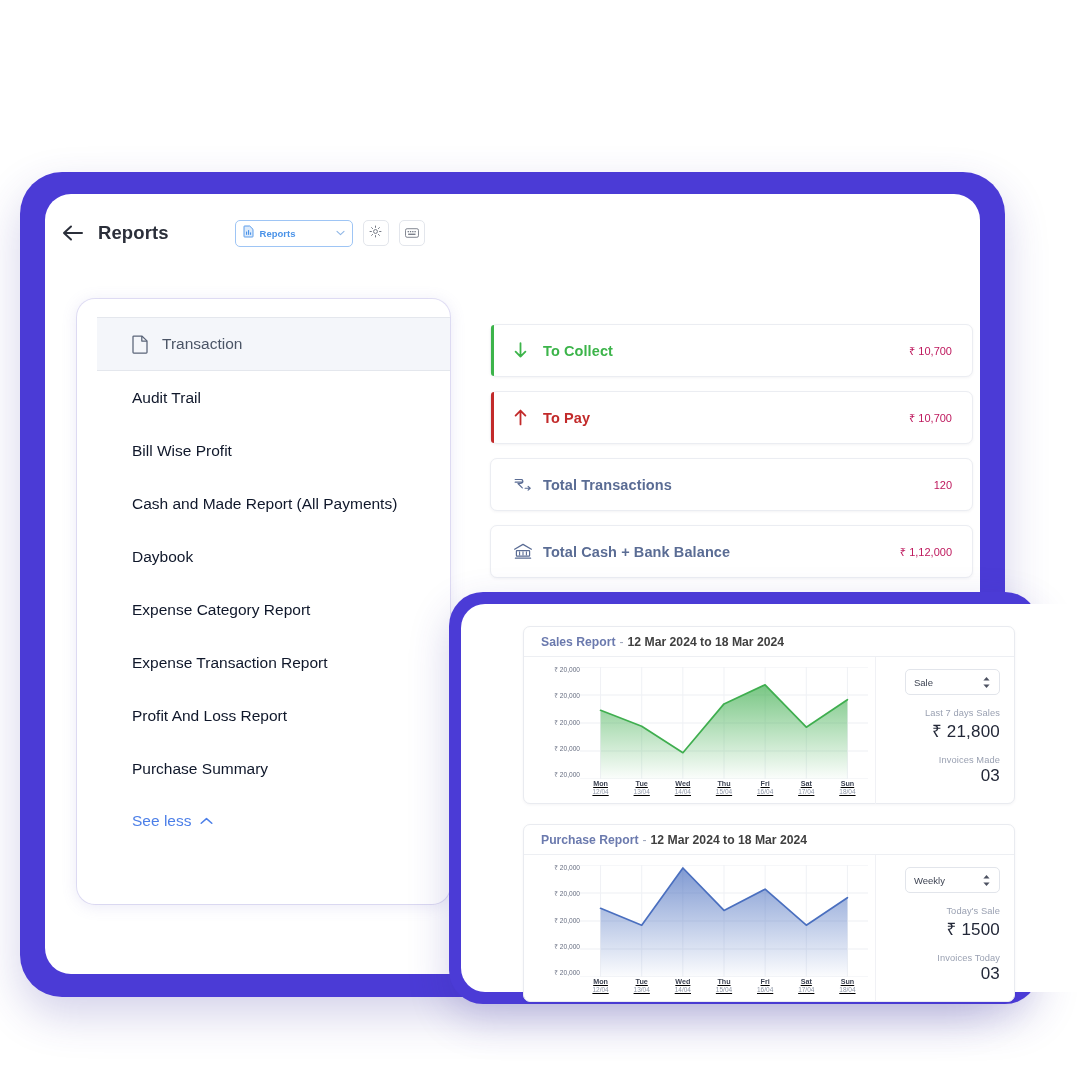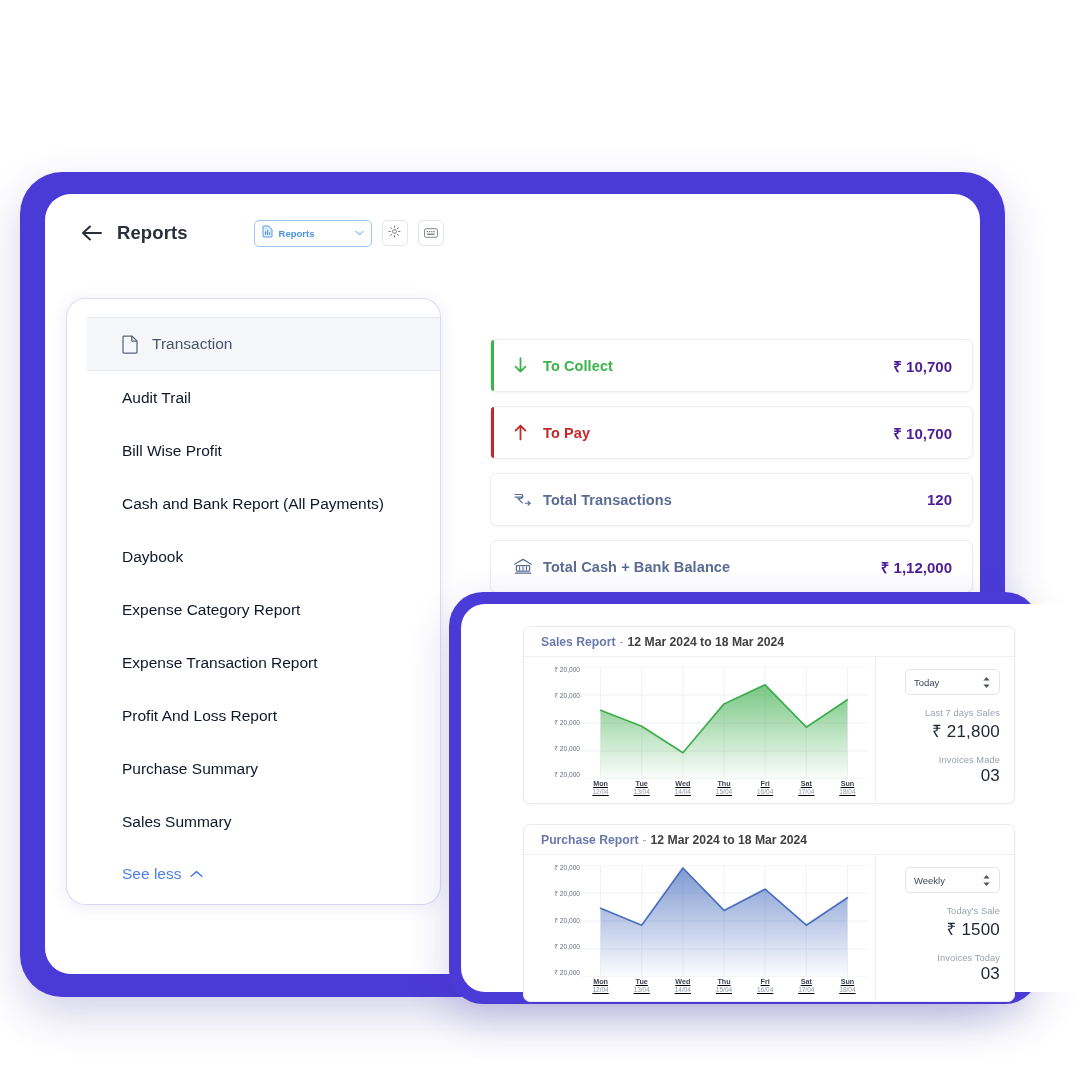--- a/index.html
+++ b/index.html
@@ -26,21 +26,21 @@
     width: 935px; height: 780px;
     background: #ffffff;
     border-radius: 26px;
   }
 
   
   .app-header {
     position: absolute; left: 0; top: 0;
     width: 830px; height: 78px;
     display: flex; align-items: center;
-    padding: 0 34px;
+    padding: 0 15px;
   }
   .back-arrow {
     width: 26px; height: 26px;
     display: flex; align-items: center; justify-content: center;
     color: #2B2F3A; margin-right: 12px;
   }
   .page-title {
     font-size: 18.5px; font-weight: 600; color: #2B2F3A;
     letter-spacing: .1px;
   }
@@ -60,21 +60,21 @@
     width: 26px; height: 26px;
     border: 1px solid #E3E6EC; border-radius: 5px;
     background: #fff;
     display: flex; align-items: center; justify-content: center;
     color: #717682;
   }
 
   
   .list-card {
     position: absolute;
-    left: 22px; top: 105px;
+    left: 32px; top: 105px;
     width: 373px; height: 605px;
     background: #ffffff;
     border-radius: 18px;
     box-shadow: 0 2px 16px rgba(120,110,200,0.16), 0 0 0 1px rgba(226,224,245,0.9);
   }
   .list-scroll { padding: 18px 0 0 0; }
   .list-item {
     height: 53px;
     display: flex; align-items: center;
     padding: 0 0 0 55px;
@@ -92,21 +92,21 @@
   }
   .list-item.active .doc-ico { margin-right: 14px; color: #5A6478; display:flex; }
   .see-less {
     display: flex; align-items: center; gap: 9px;
     padding-left: 55px; height: 44px; margin-top: 4px;
     color: #4C7FE8; font-size: 15.5px;
   }
   .see-less .up-chev { font-size: 12px; }
 
   
-  .summary { position: absolute; left: 445px; top: 145px; width: 483px; }
+  .summary { position: absolute; left: 445px; top: 130px; width: 483px; }
   .sum-card {
     position: relative;
     height: 53px;
     background: #fff;
     border: 1px solid #EBEDF2;
     border-radius: 7px;
     display: flex; align-items: center;
     padding: 0 20px 0 22px;
     margin-bottom: 14px;
     box-shadow: 0 1px 3px rgba(30,40,80,0.055);
@@ -116,21 +116,21 @@
     border-radius: 7px 0 0 7px;
   }
   .sum-card .sc-icon {
     width: 24px; display: flex; align-items: center; justify-content: flex-start;
     font-size: 17px; font-weight: 700;
   }
   .sum-card .sc-label {
     font-size: 14.5px; font-weight: 700; margin-left: 6px; letter-spacing: .1px;
   }
   .sum-card .sc-value {
-    margin-left: auto; font-size: 15px; font-weight: 700; color: #4c1d95;
+    margin-left: auto; font-size: 11px; font-weight: 400; color: #be185d;
     white-space: nowrap;
   }
 
   
   .float-frame {
     position: absolute;
     left: 449px; top: 592px;
     width: 590px; height: 412px;
     background: #4B3BD6;
     border-radius: 34px;
@@ -270,39 +270,36 @@
             <span>Transaction</span>
           </div>
 
           <div class="list-item">
             <span>Audit Trail</span>
           </div>
           <div class="list-item">
             <span>Bill Wise Profit</span>
           </div>
           <div class="list-item">
-            <span>Cash and Bank Report (All Payments)</span>
+            <span>Cash and Made Report (All Payments)</span>
           </div>
           <div class="list-item">
             <span>Daybook</span>
           </div>
           <div class="list-item">
             <span>Expense Category Report</span>
           </div>
           <div class="list-item">
             <span>Expense Transaction Report</span>
           </div>
           <div class="list-item">
             <span>Profit And Loss Report</span>
           </div>
           <div class="list-item">
             <span>Purchase Summary</span>
-          </div>
-          <div class="list-item">
-            <span>Sales Summary</span>
           </div>
 
           <div class="see-less">
             <span>See less</span>
             <span class="up-chev">
               <svg width="13" height="8" viewBox="0 0 13 8" fill="none">
                 <path d="M1.2 6.3L6.5 1.6L11.8 6.3" stroke="#4C7FE8" stroke-width="1.5" stroke-linecap="round" stroke-linejoin="round"></path>
               </svg>
             </span>
           </div>
@@ -429,21 +426,21 @@
                 </div>
               <div class="xcol">
                   <div class="d">Sun</div>
                   <div class="dt">18/04</div>
                 </div>
             </div>
           </div>
 
           <div class="chart-side">
             <div class="period-select">
-              <span class="ps-label">Today</span>
+              <span class="ps-label">Sale</span>
               <span class="stepper">
                 <svg width="9" height="13" viewBox="0 0 9 13" fill="none">
                   <path d="M4.5 1L7.6 4.6H1.4L4.5 1z" fill="#4C5161"></path>
                   <path d="M4.5 12L1.4 8.4h6.2L4.5 12z" fill="#4C5161"></path>
                 </svg>
               </span>
             </div>
             <div class="stat-label">Last 7 days Sales</div>
             <div class="stat-value">₹ 21,800</div>
             <div class="stat-label">Invoices Made</div>

